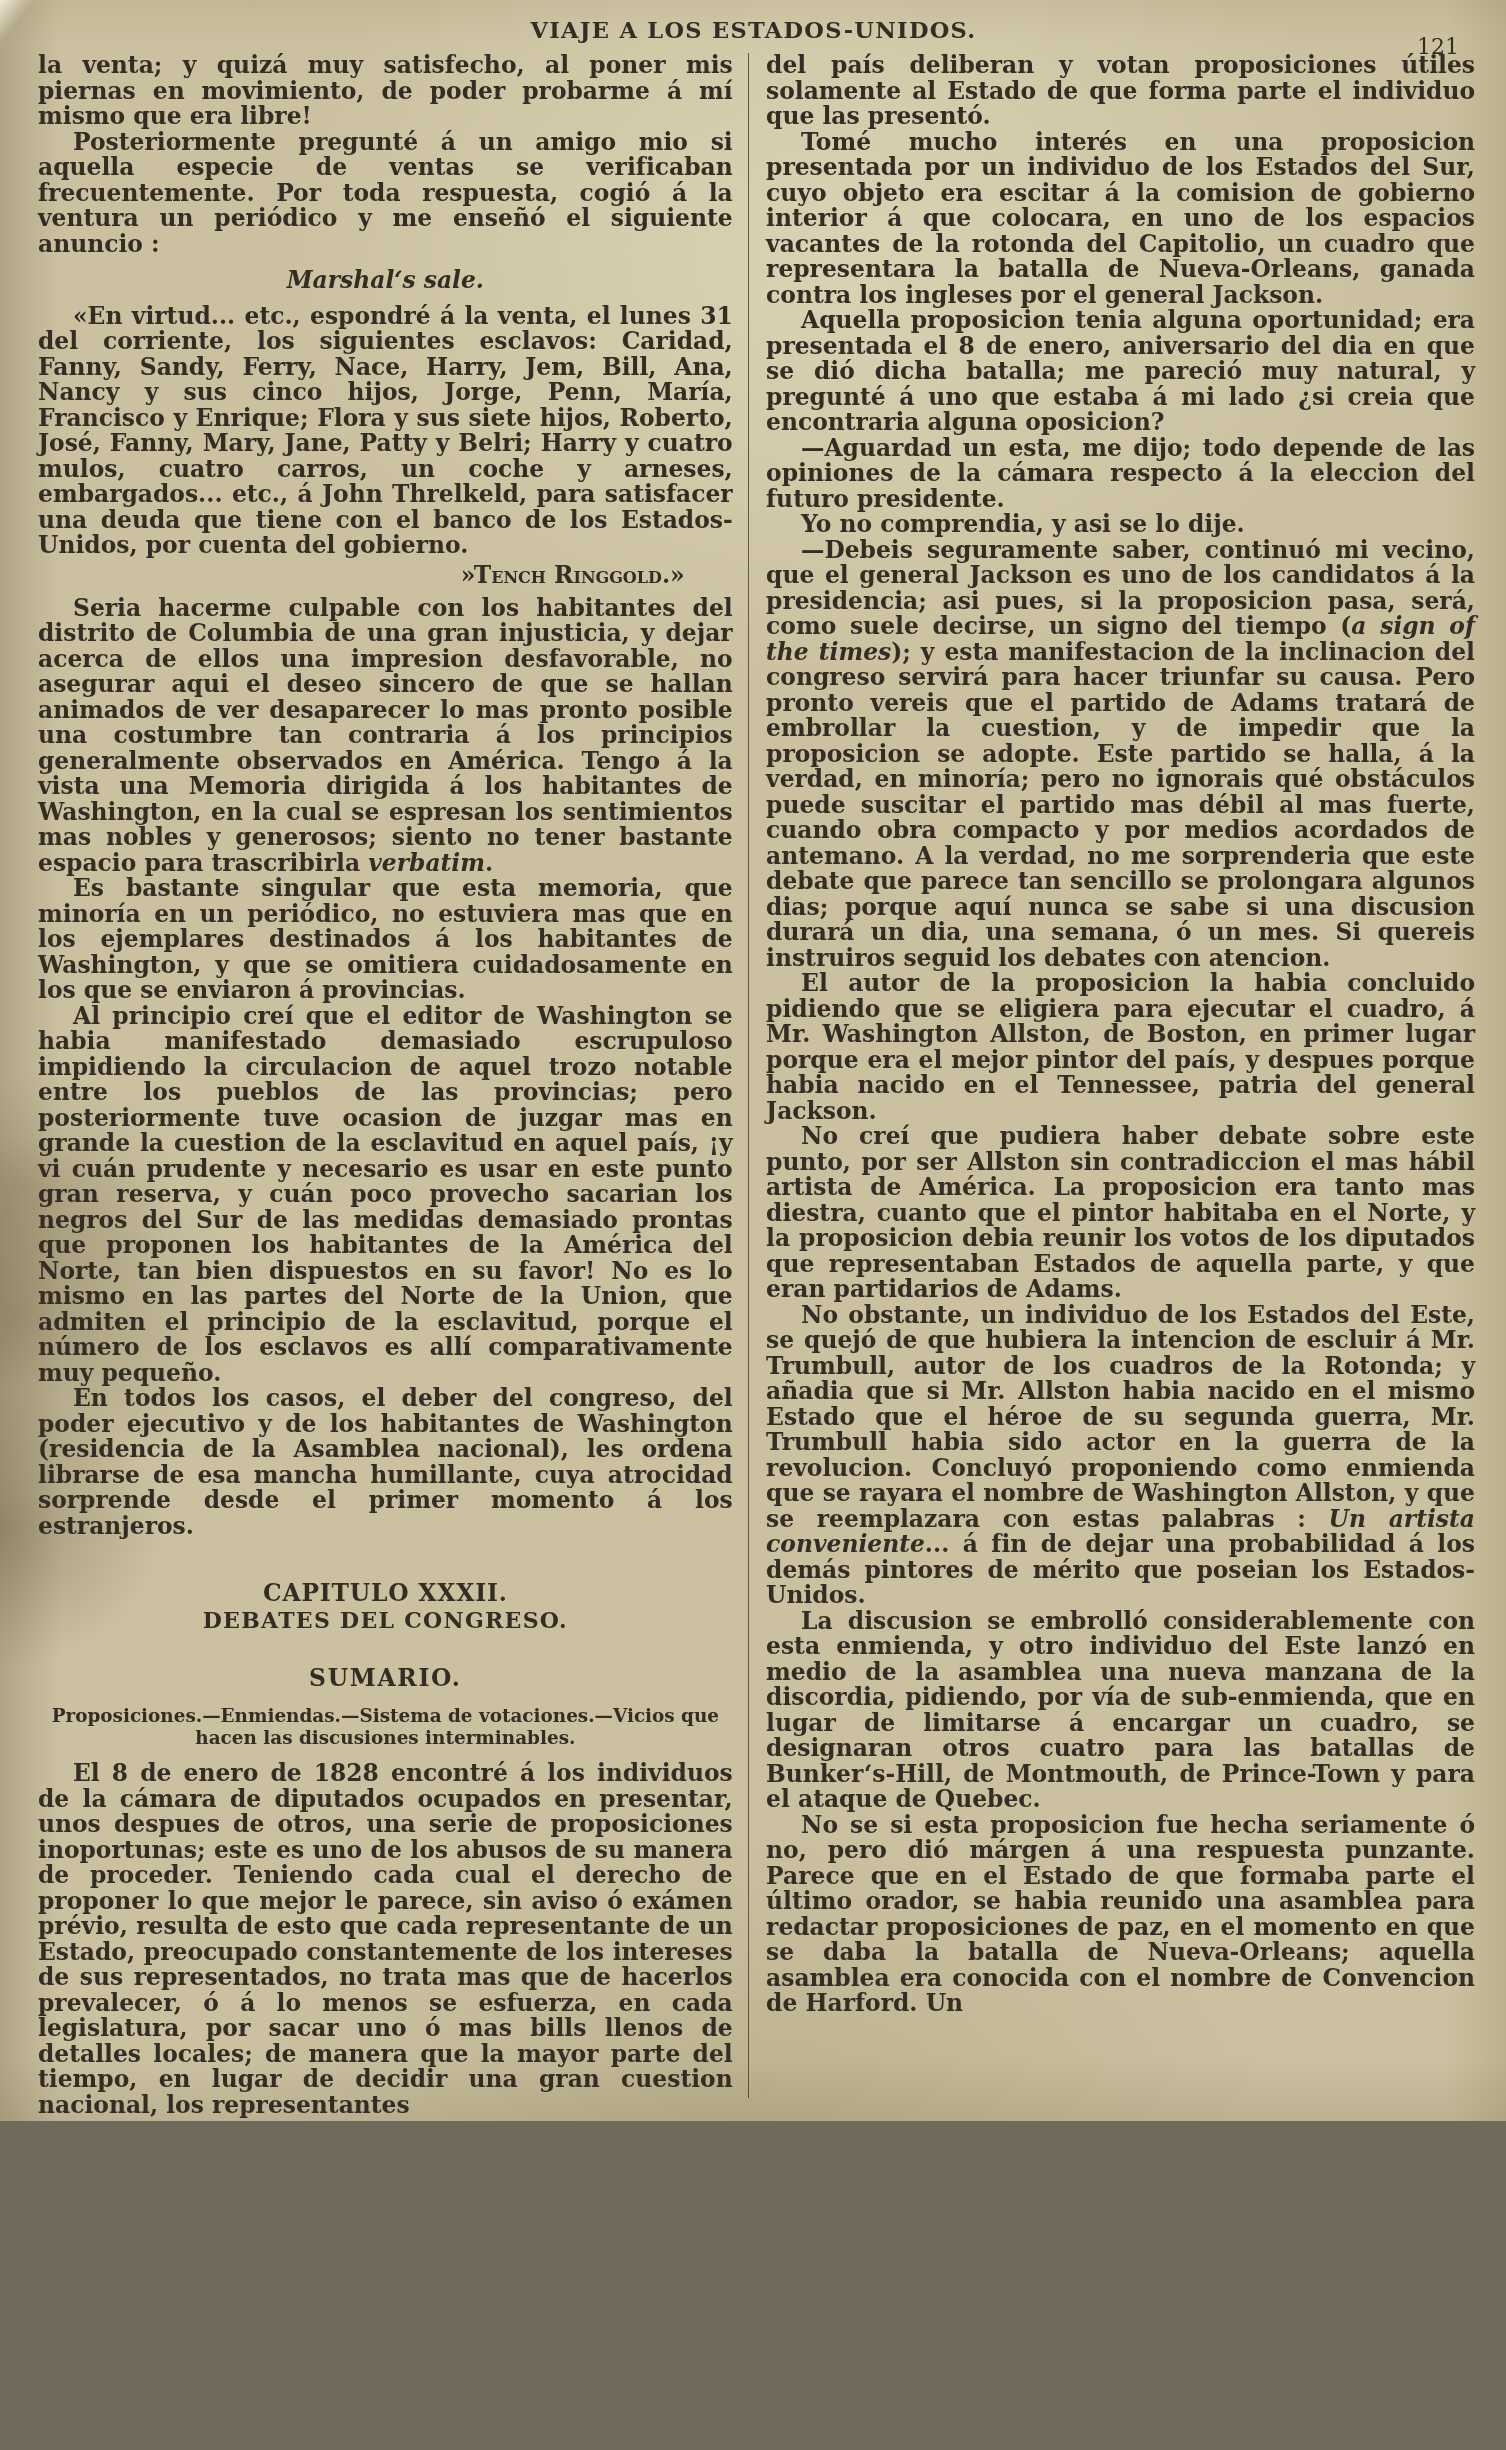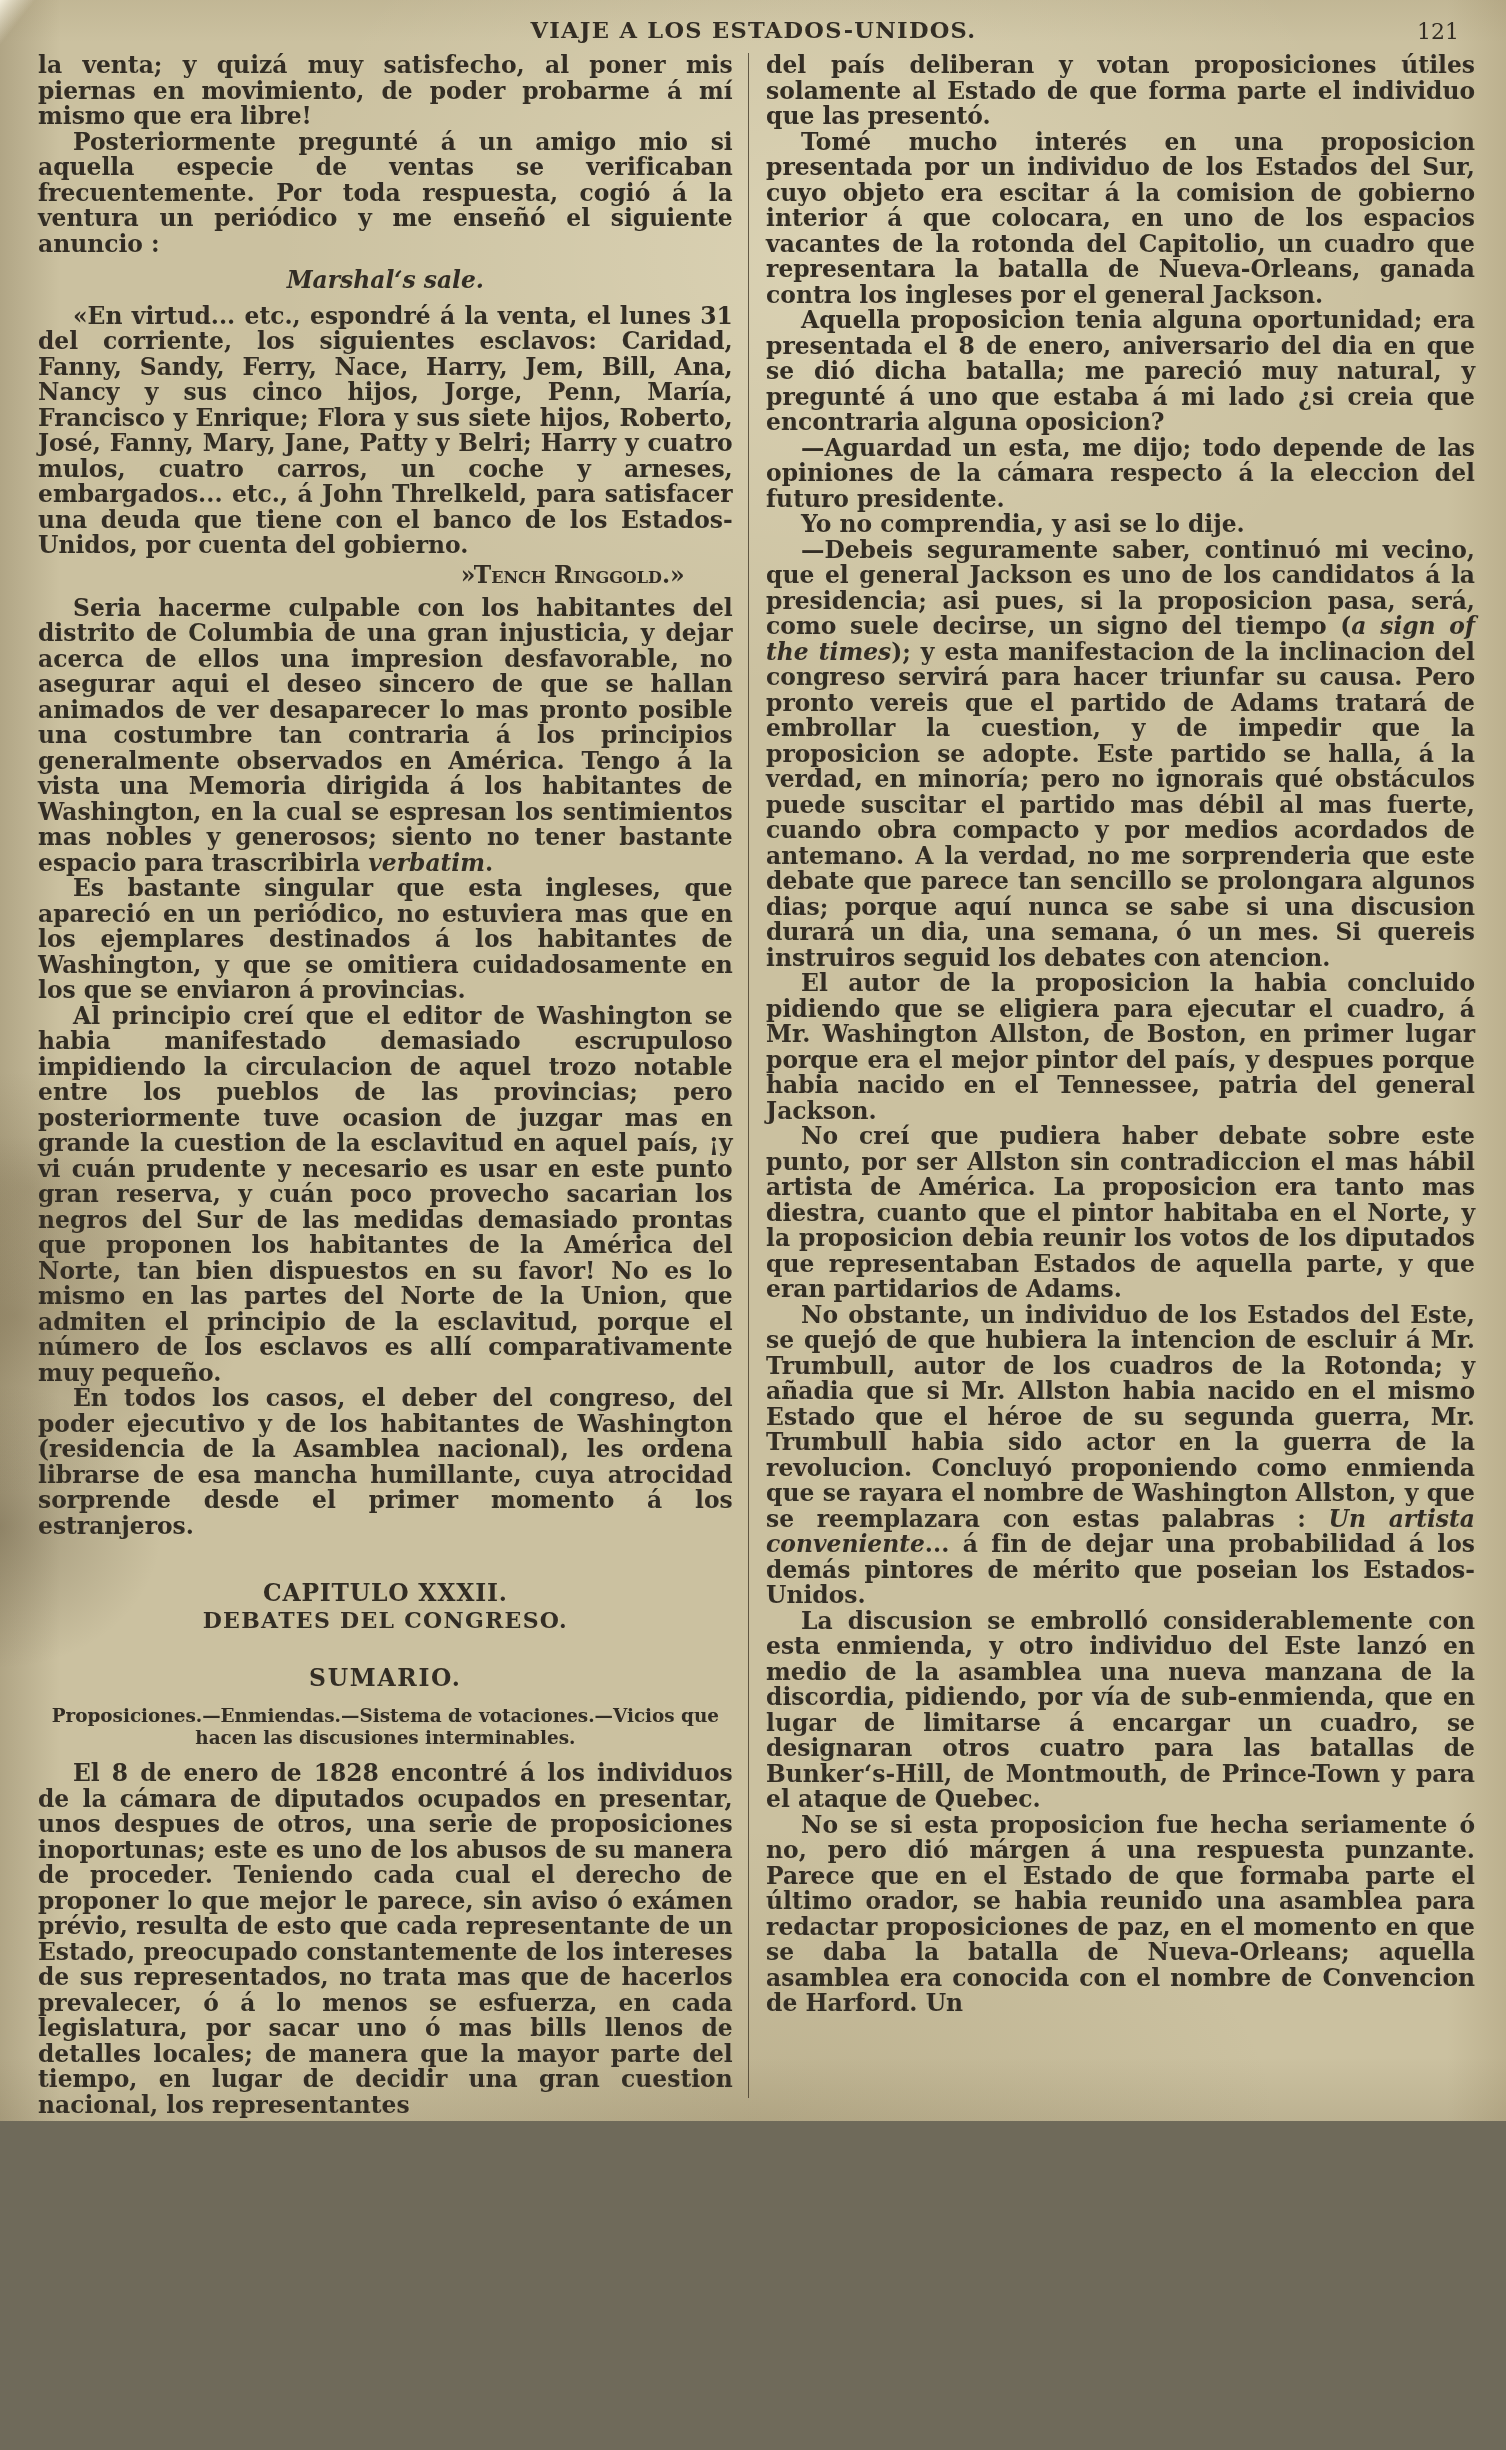--- a/index.html
+++ b/index.html
@@ -25,21 +25,21 @@
       linear-gradient(90deg, rgba(82,66,38,0.22) 0%, rgba(82,66,38,0) 4%, rgba(82,66,38,0) 96%, rgba(120,100,60,0.18) 100%),
       linear-gradient(0deg, rgba(82,66,38,0.12) 0%, rgba(82,66,38,0) 3%, rgba(82,66,38,0) 98%, rgba(140,124,86,0.15) 100%);
   }
 
   .header { position: absolute; top: 16.7px; left: 0; right: 0; height: 35px; }
   .running-title {
     position: absolute; left: 0; right: 0;
     text-align: center;
     font-size: 22.5px; font-weight: bold; letter-spacing: 1.3px;
   }
-  .page-number { position: absolute; right: 48px; top: 2px; font-size: 22px; }
+  .page-number { position: absolute; right: 48px; top: 17px; font-size: 22px; }
 
   .columns {
     position: absolute; top: 53px; left: 38px; right: 32px; bottom: 23.4px;
     display: flex;
     font-weight: bold;
   }
   .column { width: 703px; }
   .column.left  { padding-right: 8.3px; }
   .column.right { flex: 1; padding-left: 10px; }
   .divider { width: 1.7px; background: rgba(64,55,40,0.78); margin: 0 6.7px; }
@@ -97,21 +97,21 @@
   </div>
 
   <div class="columns">
     <div class="column left" id="col-left">
         <p class="para body noindent">la venta; y quizá muy satisfecho, al poner mis piernas en movimiento, de poder probarme á mí mismo que era libre!</p>
         <p class="para body">Posteriormente pregunté á un amigo mio si aquella especie de ventas se verificaban frecuentemente. Por toda respuesta, cogió á la ventura un periódico y me enseñó el siguiente anuncio :</p>
         <p class="para heading-italic">Marshal‘s sale.</p>
         <p class="para body">«En virtud... etc., espondré á la venta, el lunes 31 del corriente, los siguientes esclavos: Caridad, Fanny, Sandy, Ferry, Nace, Harry, Jem, Bill, Ana, Nancy y sus cinco hijos, Jorge, Penn, María, Francisco y Enrique; Flora y sus siete hijos, Roberto, José, Fanny, Mary, Jane, Patty y Belri; Harry y cuatro mulos, cuatro carros, un coche y arneses, embargados... etc., á John Threlkeld, para satisfacer una deuda que tiene con el banco de los Estados-Unidos, por cuenta del gobierno.</p>
         <p class="para signature">»Tench Ringgold.»</p>
         <p class="para body">Seria hacerme culpable con los habitantes del distrito de Columbia de una gran injusticia, y dejar acerca de ellos una impresion desfavorable, no asegurar aqui el deseo sincero de que se hallan animados de ver desaparecer lo mas pronto posible una costumbre tan contraria á los principios generalmente observados en América. Tengo á la vista una Memoria dirigida á los habitantes de Washington, en la cual se espresan los sentimientos mas nobles y generosos; siento no tener bastante espacio para trascribirla <i>verbatim</i>.</p>
-        <p class="para body">Es bastante singular que esta ingleses, que apareció en un periódico, no estuviera mas que en los ejemplares destinados á los habitantes de Washington, y que se omitiera cuidadosamente en los que se enviaron á provincias.</p>
+        <p class="para body">Es bastante singular que esta memoria, que minoría en un periódico, no estuviera mas que en los ejemplares destinados á los habitantes de Washington, y que se omitiera cuidadosamente en los que se enviaron á provincias.</p>
         <p class="para body">Al principio creí que el editor de Washington se habia manifestado demasiado escrupuloso impidiendo la circulacion de aquel trozo notable entre los pueblos de las provincias; pero posteriormente tuve ocasion de juzgar mas en grande la cuestion de la esclavitud en aquel país, ¡y vi cuán prudente y necesario es usar en este punto gran reserva, y cuán poco provecho sacarian los negros del Sur de las medidas demasiado prontas que proponen los habitantes de la América del Norte, tan bien dispuestos en su favor! No es lo mismo en las partes del Norte de la Union, que admiten el principio de la esclavitud, porque el número de los esclavos es allí comparativamente muy pequeño.</p>
         <p class="para body">En todos los casos, el deber del congreso, del poder ejecutivo y de los habitantes de Washington (residencia de la Asamblea nacional), les ordena librarse de esa mancha humillante, cuya atrocidad sorprende desde el primer momento á los estranjeros.</p>
         <p class="para chapter">CAPITULO XXXII.</p>
         <p class="para chapter-sub">DEBATES DEL CONGRESO.</p>
         <p class="para sumario">SUMARIO.</p>
         <p class="para sumario-note">Proposiciones.—Enmiendas.—Sistema de votaciones.—Vicios que hacen las discusiones interminables.</p>
         <p class="para body">El 8 de enero de 1828 encontré á los individuos de la cámara de diputados ocupados en presentar, unos despues de otros, una serie de proposiciones inoportunas; este es uno de los abusos de su manera de proceder. Teniendo cada cual el derecho de proponer lo que mejor le parece, sin aviso ó exámen prévio, resulta de esto que cada representante de un Estado, preocupado constantemente de los intereses de sus representados, no trata mas que de hacerlos prevalecer, ó á lo menos se esfuerza, en cada legislatura, por sacar uno ó mas bills llenos de detalles locales; de manera que la mayor parte del tiempo, en lugar de decidir una gran cuestion nacional, los representantes</p>
       </div>
     <div class="divider"></div>
     <div class="column right" id="col-right">

